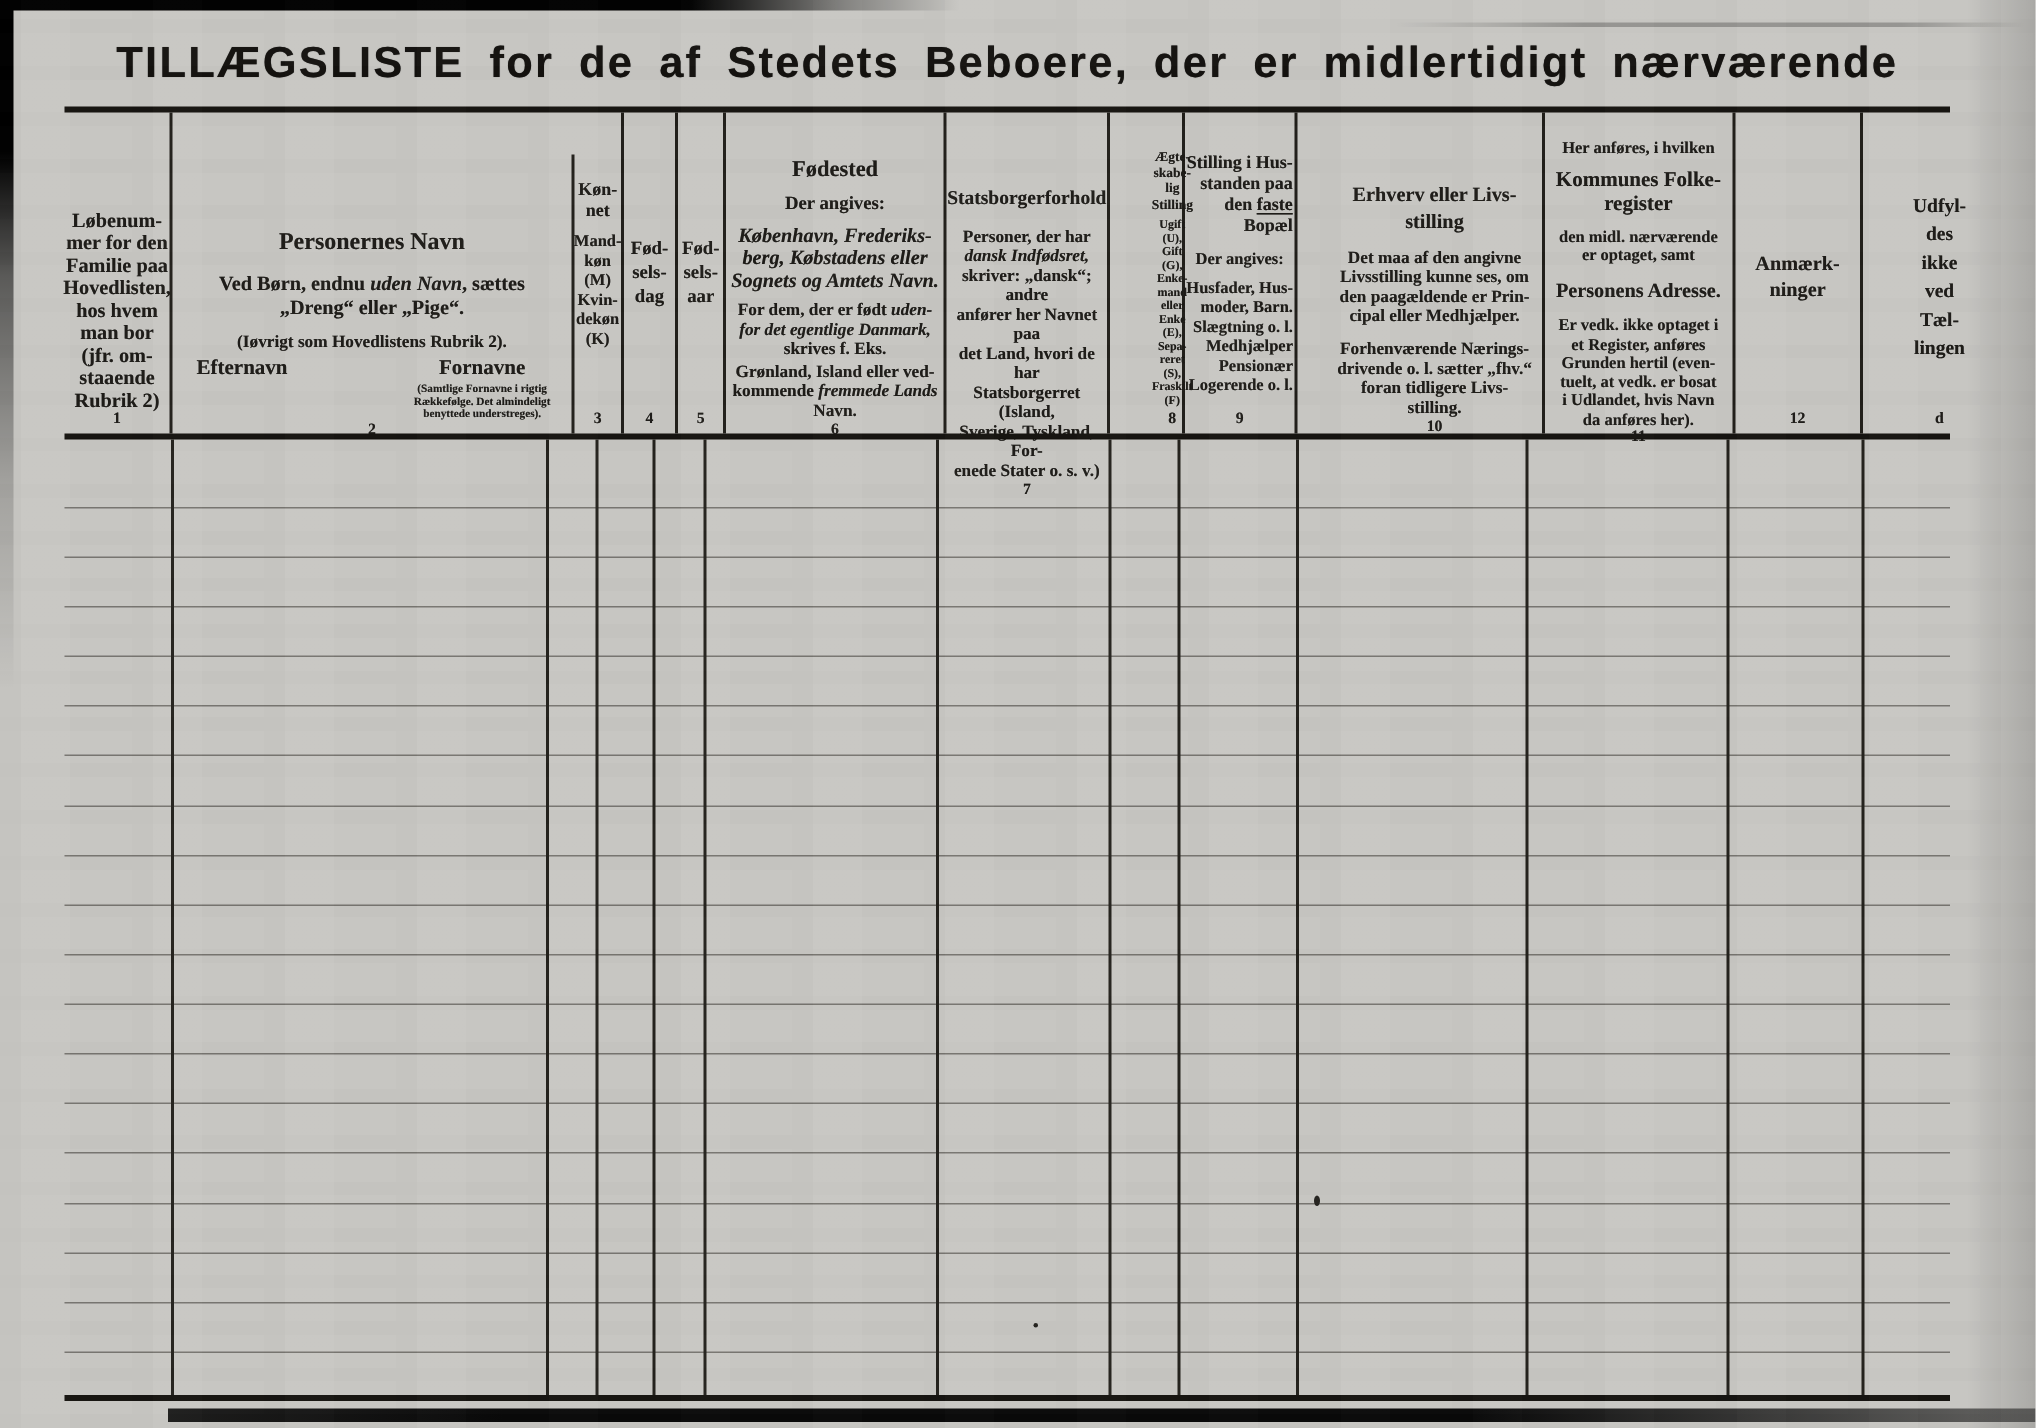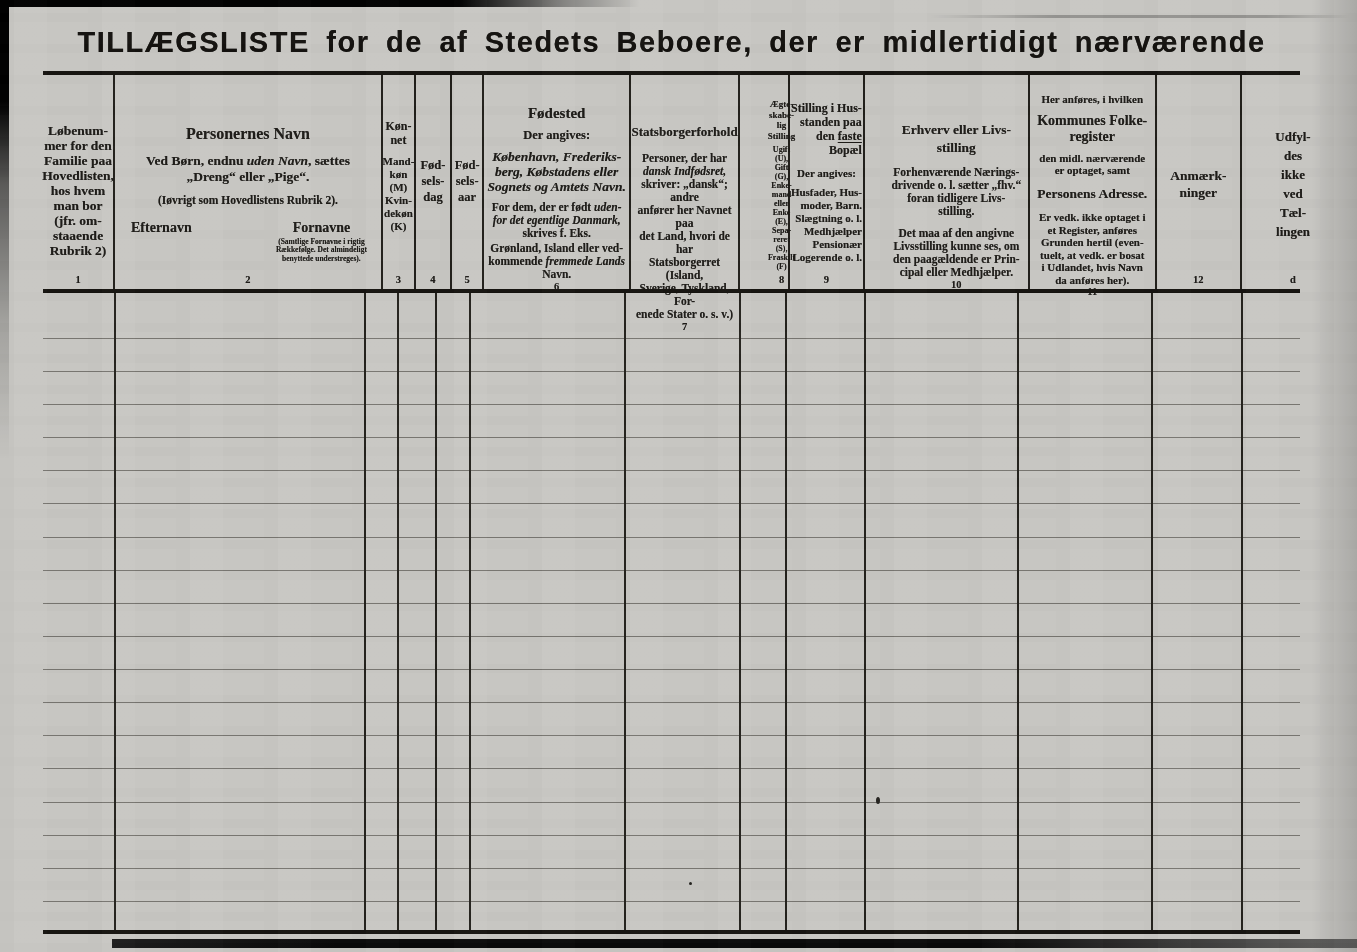--- a/index.html
+++ b/index.html
@@ -40,25 +40,25 @@
   .header { position:absolute; left:43px; top:75px; width:1257px; height:214px; display:flex; }
   .hc { box-sizing:border-box; border-right:2px solid #211f1a; display:flex; flex-direction:column;
         align-items:center; text-align:center; font-weight:bold; line-height:1.15;
         text-shadow:0 0 .4px rgba(0,0,0,.5); }
   .hc:last-child { border-right:none; }
   .pre { white-space:pre-line; }
   .cnum { margin-top:auto; padding-bottom:3px; font-size:10.5px; font-weight:bold; }
   .it { font-style:italic; }
   .ul { text-decoration:underline; text-underline-offset:2px; }
 
-  .w1{width:72px;} .w2{width:283px;} .w3{width:33px;} .w4{width:38px;} .w5{width:34px;}
+  .w1{width:72px;} .w2{width:283px;margin-top:28px;} .w3{width:33px;} .w4{width:38px;} .w5{width:34px;}
   .w6{width:155px;} .w7{width:115px;} .w8{width:50px;padding-left:35px;} .w9{width:79px;text-align:right;} .w10{width:153px;margin-left:20px;}
   .w11{width:134px;} .w12{width:90px;} .wd{width:58px;padding-left:44px;}
 
-  .c1-text { padding-top:48px; font-size:13.5px; line-height:15px; }
+  .c1-text { padding-top:64px; font-size:13.5px; line-height:15px; }
   .c2-head { padding-top:50px; font-size:16px; }
   .c2-note { margin-top:10px; font-size:13.5px; line-height:16px; }
   .c2-paren { margin-top:9px; font-size:11.5px; }
   .c2-names { margin-top:auto; width:100%; display:flex; justify-content:space-between;
               padding:0 14px 0 16px; box-sizing:border-box; align-items:flex-start;gap:16px; }
   .c2-names .efternavn { font-size:14px; padding-top:2px; }
   .c2-names .fornavne-wrap { text-align:center; }
   .c2-names .fornavne { font-size:14px; }
   .c2-names .fornavne-note { font-size:7.5px; line-height:8.5px; white-space:pre-line; margin-top:1px; }
   .c2-num { padding-bottom:3px; font-size:10.5px; }
@@ -228,28 +228,28 @@
 Slægtning o. l.
 Medhjælper
 Pensionær
 Logerende o. l.</div>
       <div class="cnum">9</div>
     </div>
 
     <div class="hc w10">
       <div class="c10-head pre">Erhverv eller Livs-
 stilling</div>
+      <div class="c10-p pre">Det maa af den angivne
+Livsstilling kunne ses, om
+den paagældende er Prin-
+cipal eller Medhjælper.</div>
       <div class="c10-p pre">Forhenværende Nærings-
 drivende o. l. sætter „fhv.“
 foran tidligere Livs-
 stilling.</div>
-      <div class="c10-p pre">Det maa af den angivne
-Livsstilling kunne ses, om
-den paagældende er Prin-
-cipal eller Medhjælper.</div>
       <div class="cnum">10</div>
     </div>
 
     <div class="hc w11">
       <div class="c11-l1">Her anføres, i hvilken</div>
       <div class="c11-l2 pre">Kommunes Folke-
 register</div>
       <div class="c11-l3 pre">den midl. nærværende
 er optaget, samt</div>
       <div class="c11-l4">Personens Adresse.</div>

